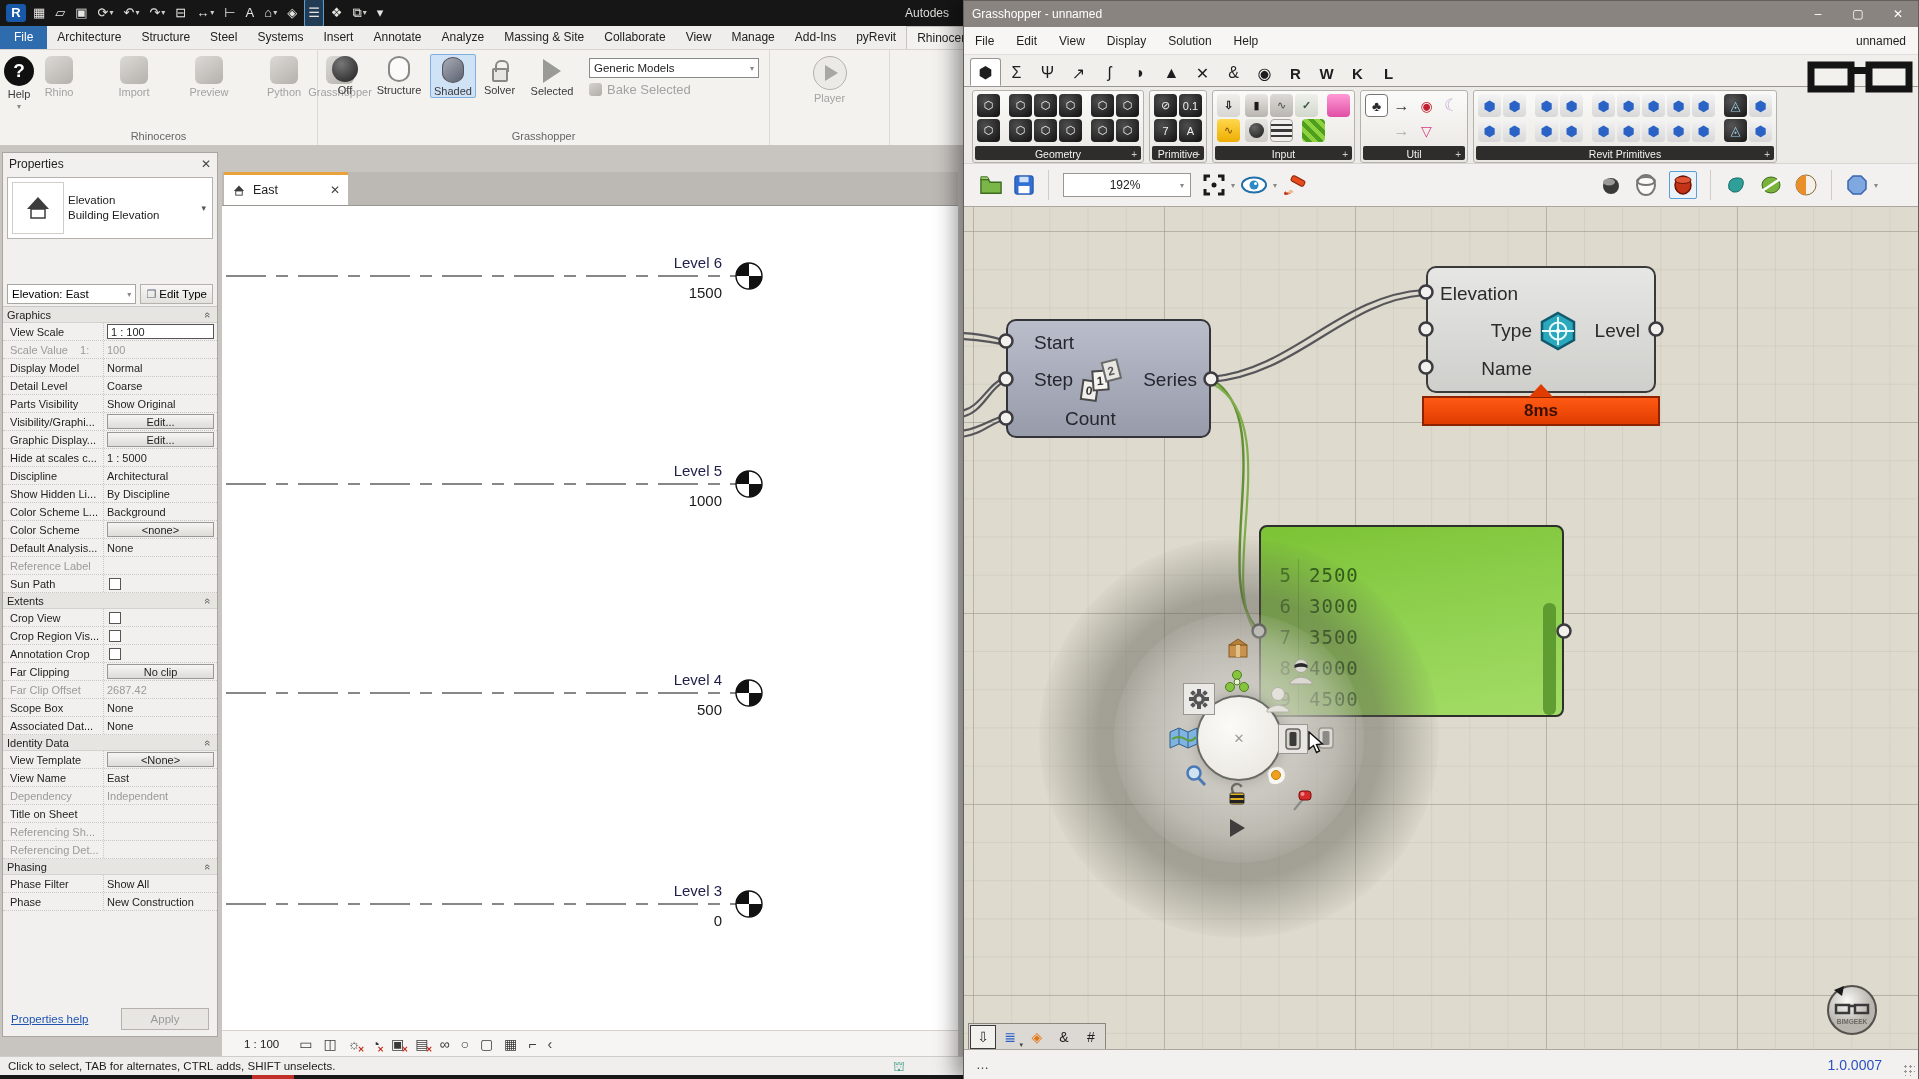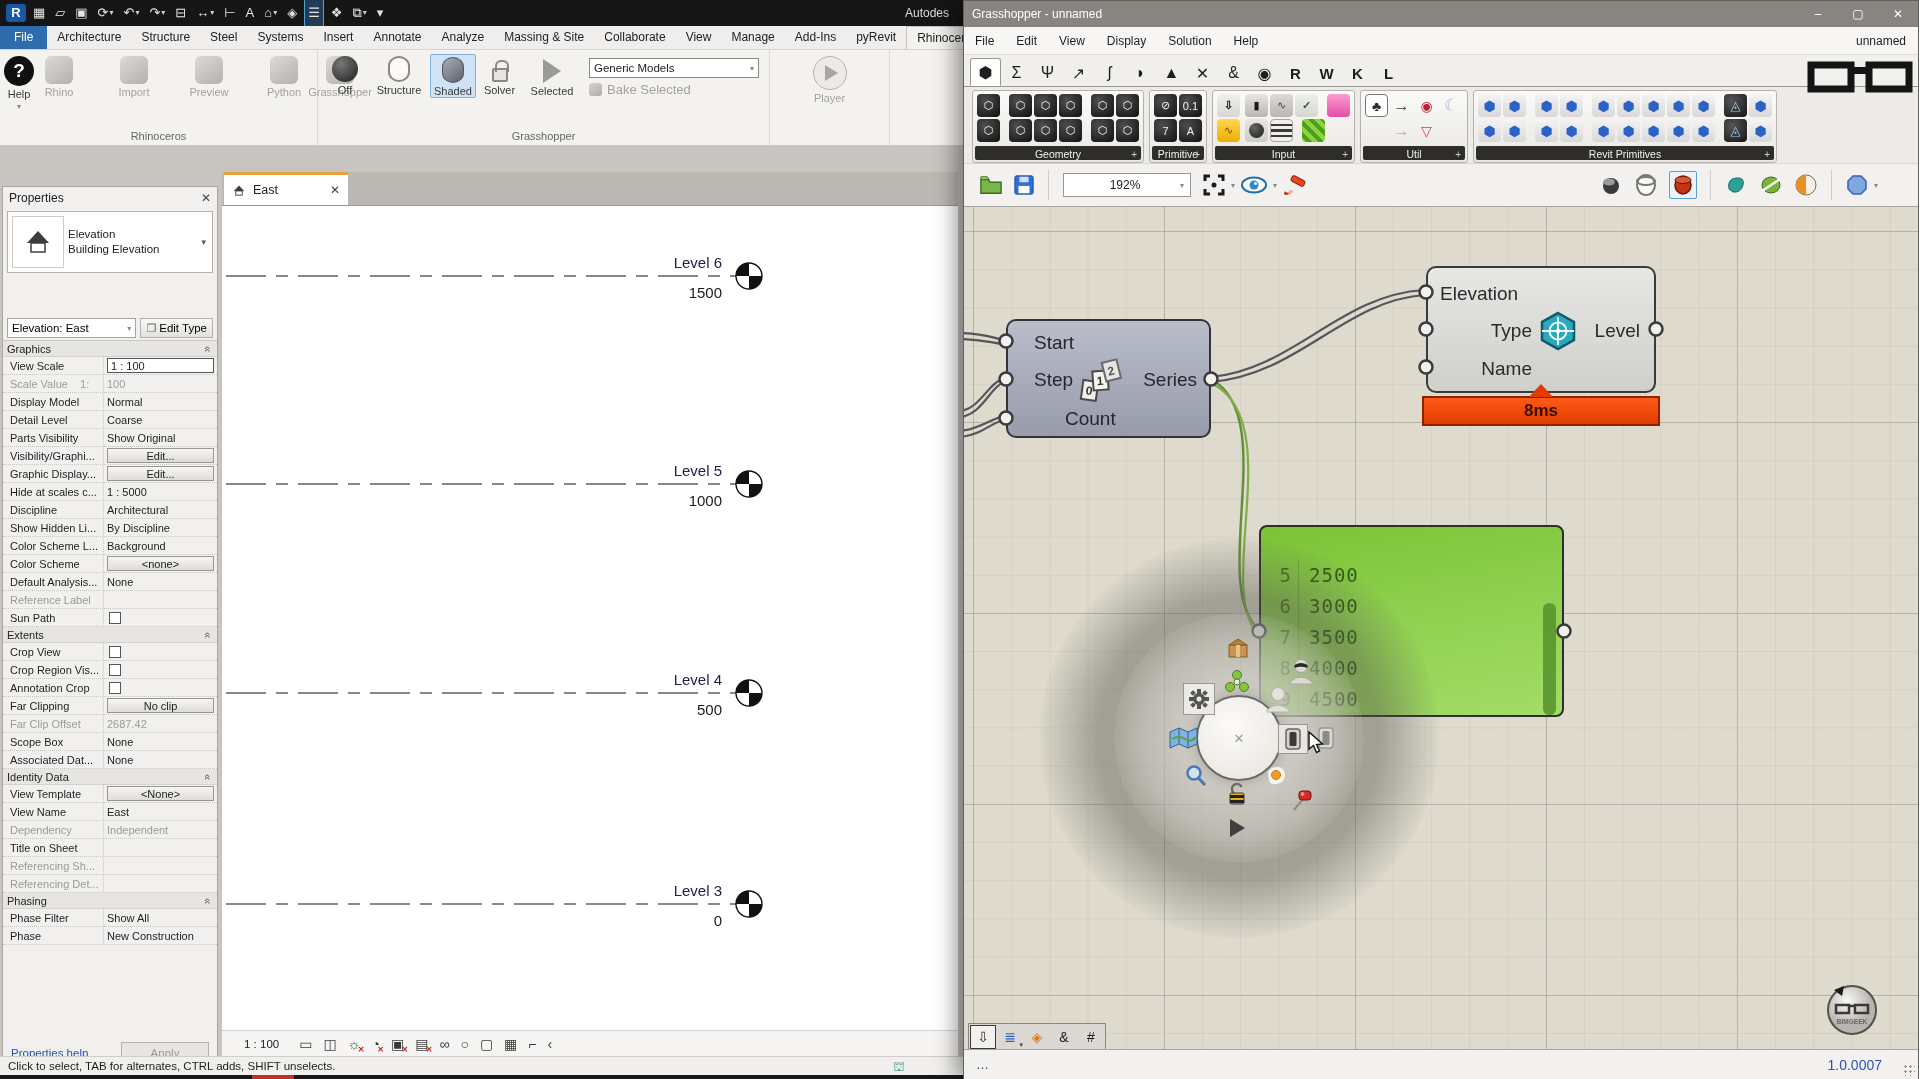--- a/index.html
+++ b/index.html
@@ -50,21 +50,21 @@
   .rselect { width:170px; height:20px; background:#fff; border:1px solid #8a8a88; font-size:11.5px; color:#222;
              display:flex; align-items:center; padding:0 4px; justify-content:space-between; }
   .rbake { display:flex; align-items:center; gap:5px; font-size:13px; color:#a3a2a0; }
   .rbake .bico { width:13px; height:13px; border-radius:3px; background:linear-gradient(145deg,#d5d3cf,#b0ada8); }
   .playerbtn { width:34px; height:34px; border-radius:50%; border:1px solid #b5b2ae; background:#eceae6;
                display:flex; align-items:center; justify-content:center; }
   .playerbtn:after { content:""; width:0; height:0; border-left:13px solid #a8a7a3; border-top:8px solid transparent; border-bottom:8px solid transparent; margin-left:3px;}
   .vsep { width:1px; background:#ddd9d5; margin:2px 3px; align-self:stretch; }
 
   
-  .props { position:absolute; left:2px; top:186px; width:216px; height:885px; background:#f1f0ee;
+  .props { position:absolute; left:2px; top:152px; width:216px; height:885px; background:#f1f0ee;
            border:1px solid #a9a6a2; display:flex; flex-direction:column; font-size:11px; }
   .props-head { height:22px; display:flex; align-items:center; justify-content:space-between; padding:0 6px;
                 font-size:12px; color:#222; }
   .props-x { color:#444; font-size:12px; }
   .type-sel { margin:2px 4px; background:#fff; border:1px solid #b5b2ae; height:62px; display:flex; align-items:center; }
   .type-ico { width:52px; height:52px; margin:4px; border:1px solid #d0cdc9; display:flex; align-items:center; justify-content:center; }
   .type-txt { flex:1; font-size:11.5px; color:#222; line-height:15px; }
   .type-drop { padding:0 6px; color:#555; font-size:9px; }
   .inst-row { display:flex; align-items:center; gap:4px; padding:2px 4px;margin-top:41px; }
   .inst-combo { flex:1; height:20px; background:#fff; border:1px solid #a9a6a2; display:flex; align-items:center;

